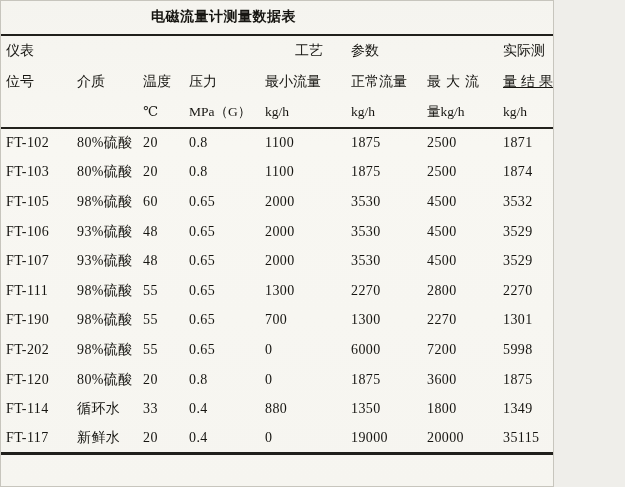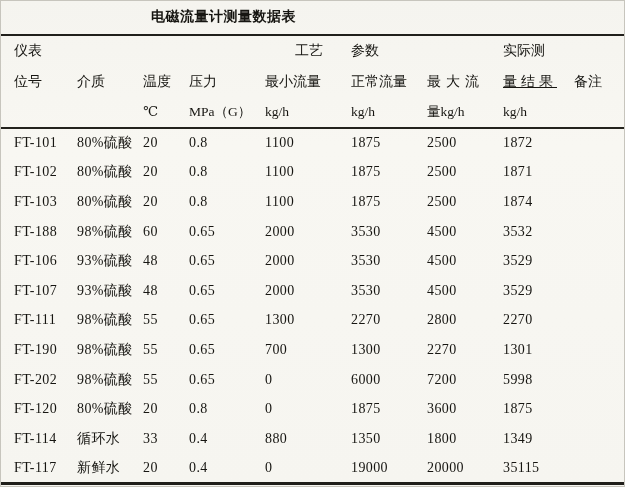--- a/index.html
+++ b/index.html
@@ -3,21 +3,21 @@
 <meta charset="utf-8">
 <style>
   html,body{margin:0;padding:0;}
   body{
     width:625px;height:487px;
     background:#efeeea;
     font-family:"Liberation Serif","DejaVu Serif",serif;
     color:#161511;
   }
   .sheet{
-    position:relative;width:625px;height:487px;box-sizing:border-box;
+    position:relative;width:554px;height:487px;box-sizing:border-box;
     background:#f7f6f1;
     background-image:linear-gradient(180deg,#f5f4ef 0%,#f8f7f2 30%,#f6f5f0 100%);
     border:1px solid #c7c5bd;
     overflow:hidden;
   }
   .title{
     position:absolute;top:7px;left:150px;
     font-size:14px;font-weight:700;letter-spacing:.5px;white-space:nowrap;
   }
   table.data{
@@ -27,21 +27,21 @@
     border-bottom:3px solid #201f1b;
   }
   td{
     margin:0;padding:0;box-sizing:border-box;
     font-size:14px;line-height:1;white-space:nowrap;
     vertical-align:middle;overflow:visible;
   }
   thead td{height:31px;}
   tbody td{height:29.6px;letter-spacing:.4px;}
   thead tr.units td{border-bottom:2px solid #23221d;font-size:13.5px;}
-  td.c1{padding-left:13px;}
+  td.c1{padding-left:5px;}
   .w1{width:76px}.w2{width:66px}.w3{width:46px}.w4{width:76px}.w5{width:86px}
   .w6{width:76px}.w7{width:76px}.w8{width:71px}.w9{width:52px}
   td.gongyi{padding-left:30px;}
   td.sp5{letter-spacing:5px;}
   td.sp4{letter-spacing:4px;text-decoration:underline;}
 </style>
 </head>
 <body>
 
 <div class="sheet">
@@ -90,31 +90,20 @@
         <td>MPa（G）</td>
         <td>kg/h</td>
         <td>kg/h</td>
         <td>量kg/h</td>
         <td>kg/h</td>
         <td></td>
       </tr>
     </thead>
     <tbody>
         <tr>
-          <td class="c1">FT-101</td>
-          <td class="c2">80%硫酸</td>
-          <td class="c3">20</td>
-          <td class="c4">0.8</td>
-          <td class="c5">1100</td>
-          <td class="c6">1875</td>
-          <td class="c7">2500</td>
-          <td class="c8">1872</td>
-          <td class="c9"></td>
-        </tr>
-        <tr>
           <td class="c1">FT-102</td>
           <td class="c2">80%硫酸</td>
           <td class="c3">20</td>
           <td class="c4">0.8</td>
           <td class="c5">1100</td>
           <td class="c6">1875</td>
           <td class="c7">2500</td>
           <td class="c8">1871</td>
           <td class="c9"></td>
         </tr>
@@ -123,21 +112,21 @@
           <td class="c2">80%硫酸</td>
           <td class="c3">20</td>
           <td class="c4">0.8</td>
           <td class="c5">1100</td>
           <td class="c6">1875</td>
           <td class="c7">2500</td>
           <td class="c8">1874</td>
           <td class="c9"></td>
         </tr>
         <tr>
-          <td class="c1">FT-188</td>
+          <td class="c1">FT-105</td>
           <td class="c2">98%硫酸</td>
           <td class="c3">60</td>
           <td class="c4">0.65</td>
           <td class="c5">2000</td>
           <td class="c6">3530</td>
           <td class="c7">4500</td>
           <td class="c8">3532</td>
           <td class="c9"></td>
         </tr>
         <tr>

